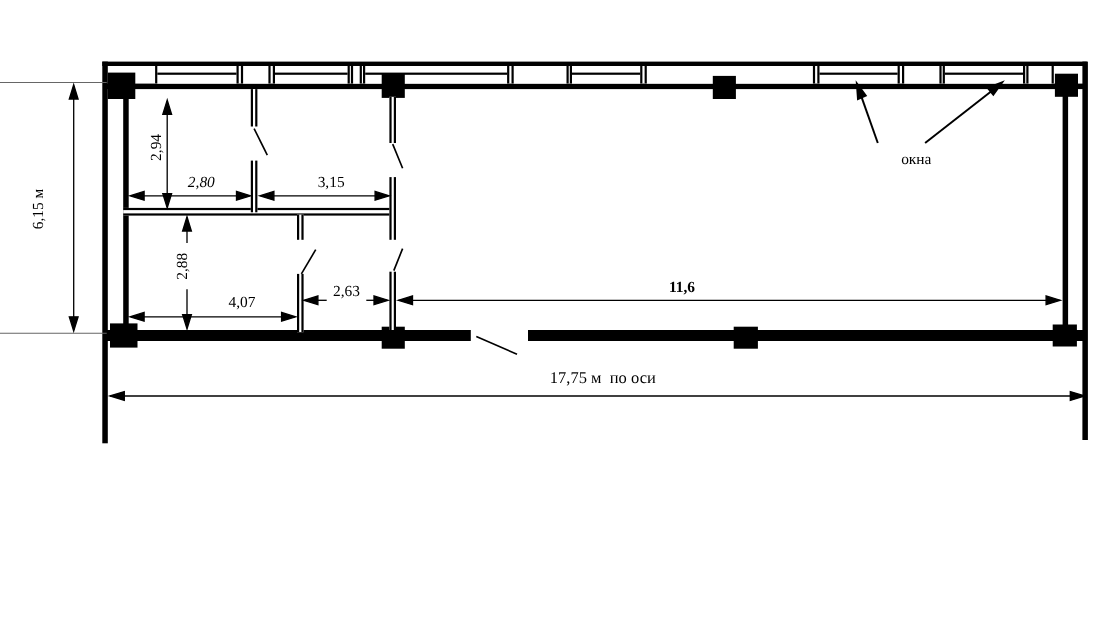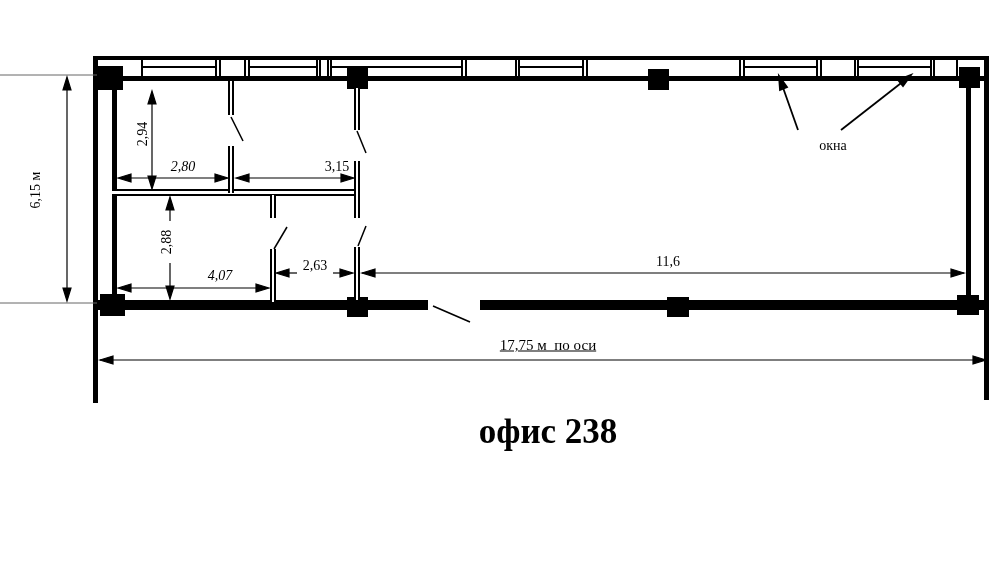--- a/index.html
+++ b/index.html
@@ -146,23 +146,22 @@
       <line x1="798" y1="130" x2="781" y2="82"></line>
       <polygon points="779,76 787,87 780,90"></polygon>
       <line x1="841" y1="130" x2="905" y2="80"></line>
       <polygon points="911,75 903,86 898,80"></polygon>
     </g>
   </svg>
 
   <span class="dimlabel rot" style="left:36px;top:190px;">6,15 м</span>
   <span class="dimlabel rot" style="left:143px;top:134px;">2,94</span>
   <span class="dimlabel" style="left:183px;top:167px;font-style:italic;">2,80</span>
-  <span class="dimlabel" style="left:301px;top:167px;margin-left:36px;">3,15</span>
+  <span class="dimlabel" style="left:301px;top:167px;">3,15</span>
   <span class="dimlabel rot" style="left:167px;top:242px;">2,88</span>
-  <span class="dimlabel" style="left:220px;top:276px;font-style:italic;">4,07</span>
+  <span class="dimlabel" style="left:220px;top:276px;">4,07</span>
   <span class="dimlabel" style="left:315px;top:266px;">2,63</span>
-  <span class="dimlabel" style="left:668px;top:262px;">11,6</span>
-  <span class="dimlabel" style="left:548px;top:345px;font-size:15px;text-decoration:underline;">17,75 м  по оси</span>
+  <span class="dimlabel" style="left:620px;top:262px;font-weight:bold;">11,6</span>
+  <span class="dimlabel" style="left:548px;top:345px;font-size:15px;">17,75 м  по оси</span>
   <span class="dimlabel" style="left:820px;top:146px;margin-left:13px;">окна</span>
 
-  <div class="titleline" style="left:548px;top:414px;">офис 238</div>
 
 </div>
 
 </body></html>

